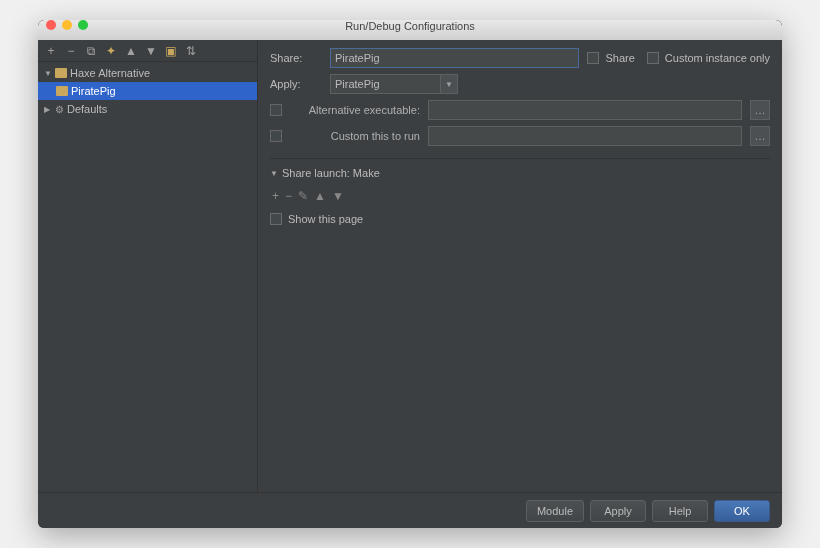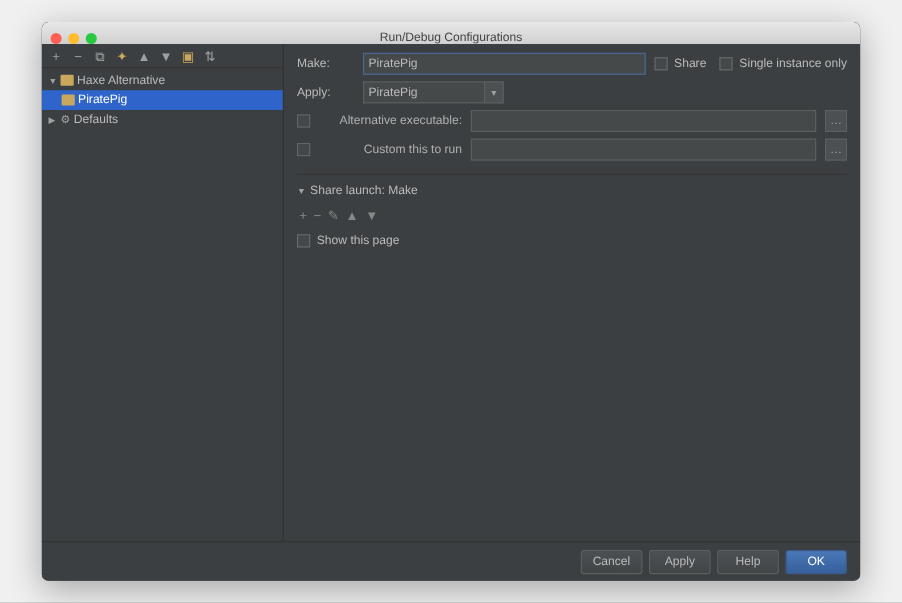--- a/index.html
+++ b/index.html
@@ -1,18 +1,18 @@
 <!DOCTYPE html>
 <html><head>
 <meta charset="utf-8">
 <style>
 * { margin: 0; padding: 0; box-sizing: border-box; font-family: "Lucida Grande", "Segoe UI", Arial, sans-serif; font-size: 11px; }
 body { background: #f0f0f0; width: 820px; height: 548px; position: relative; }
 .window { position: absolute; top: 20px; left: 38px; width: 744px; height: 508px; background: #3c3f41; border-radius: 6px; box-shadow: 0 8px 30px rgba(0,0,0,0.3); overflow: hidden; display: flex; flex-direction: column; }
-.titlebar { height: 20px; background: linear-gradient(#e8e8e8, #d0d0d0); display: flex; align-items: flex-end; position: relative; border-top-left-radius: 6px; border-top-right-radius: 6px; }
+.titlebar { height: 20px; background: linear-gradient(#e8e8e8, #d0d0d0); display: flex; align-items: flex-start; position: relative; border-top-left-radius: 6px; border-top-right-radius: 6px; }
 .traffic { display: flex; gap: 6px; padding-left: 8px; }
 .tl { width: 10px; height: 10px; border-radius: 50%; }
 .tl.r { background: #ff5f57; } .tl.y { background: #ffbd2e; } .tl.g { background: #28c940; }
 .title { position: absolute; left: 0; right: 0; text-align: center; color: #444; font-size: 11px; }
 .body { flex: 1; display: flex; flex-direction: column; background: #3c3f41; color: #bbbbbb; }
 .main { flex: 1; display: flex; }
 .sidebar { width: 220px; background: #3c3f41; border-right: 1px solid #323232; display: flex; flex-direction: column; }
 .toolbar { height: 22px; display: flex; align-items: center; gap: 6px; padding: 0 6px; border-bottom: 1px solid #323232; }
 .toolbar .ico { width: 14px; height: 14px; display: flex; align-items: center; justify-content: center; color: #a0a0a0; cursor: pointer; font-size: 12px; }
 .tree { flex: 1; padding-top: 2px; }
@@ -88,30 +88,30 @@
           <div class="tree-row">
             <span class="tri">▶</span>
             <span class="icon-gears">⚙</span>
             <span>Defaults</span>
           </div>
         </div>
       </div>
 
       <div class="content">
         <div class="row">
-          <span class="lbl">Make:</span>
+          <span class="lbl">Share:</span>
           <input class="input name" value="PiratePig" style="">
           <div class="right-checks">
             <div class="cb-row">
               <div class="check"></div>
               <span>Share</span>
             </div>
             <div class="cb-row">
               <div class="check"></div>
-              <span>Single instance only</span>
+              <span>Custom instance only</span>
             </div>
           </div>
         </div>
 
         <div class="row">
           <span class="lbl">Apply:</span>
           <div class="select">
             <input class="input" value="PiratePig" style="">
             <div class="btn-dd">▼</div>
           </div>
@@ -149,21 +149,21 @@
 
         <div class="cb-row">
           <div class="check"></div>
           <span>Show this page</span>
         </div>
       </div>
     </div>
 
     <div class="footer">
       <div class="btn">
-          <span>Cancel</span>
+          <span>Module</span>
         </div>
       <div class="btn">
           <span>Apply</span>
         </div>
       <div class="btn">
           <span>Help</span>
         </div>
       <div class="btn primary">
           <span>OK</span>
         </div>

